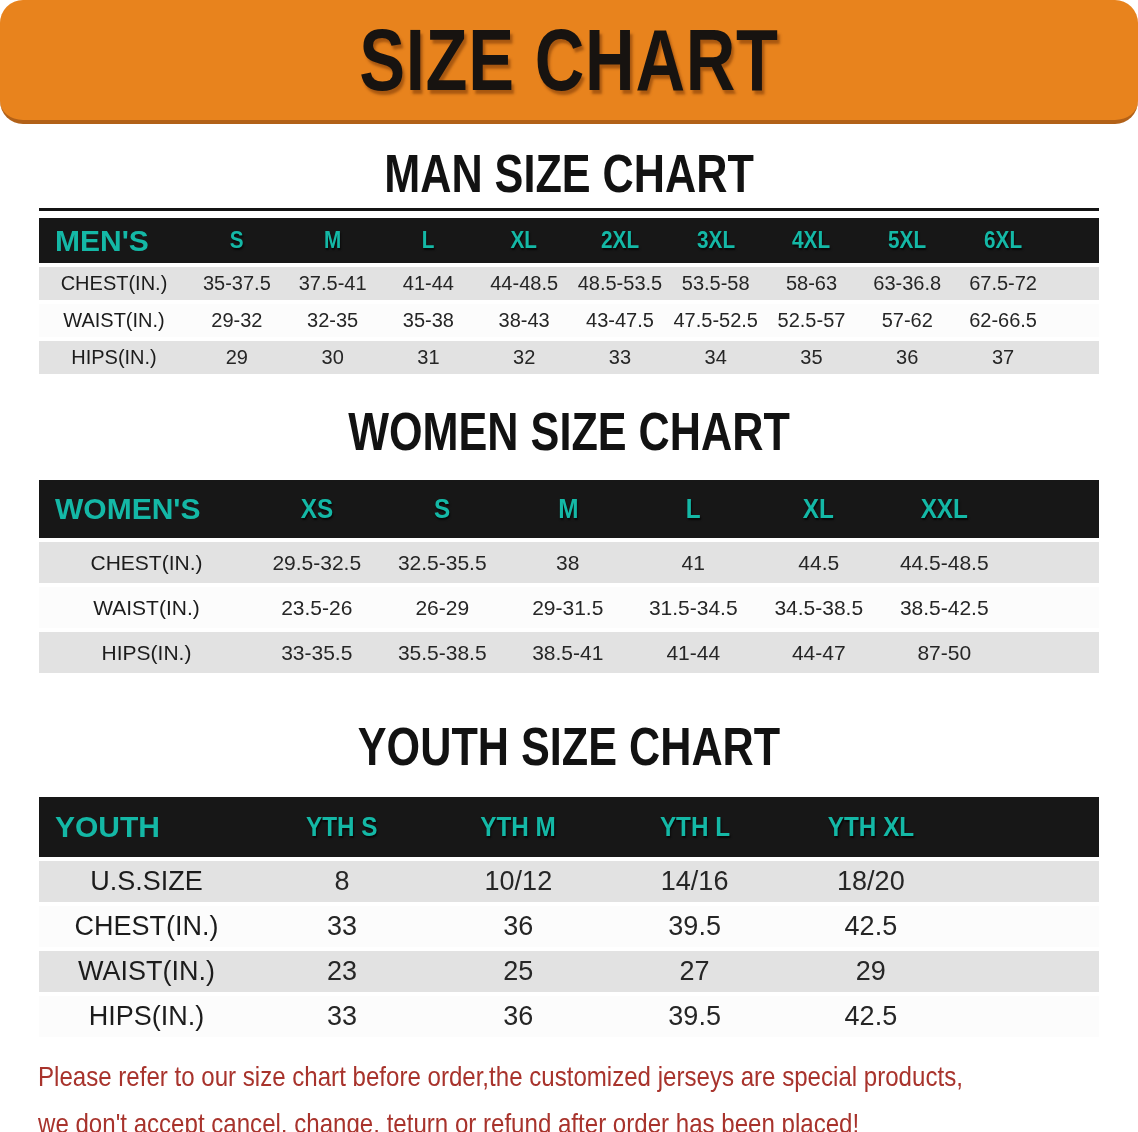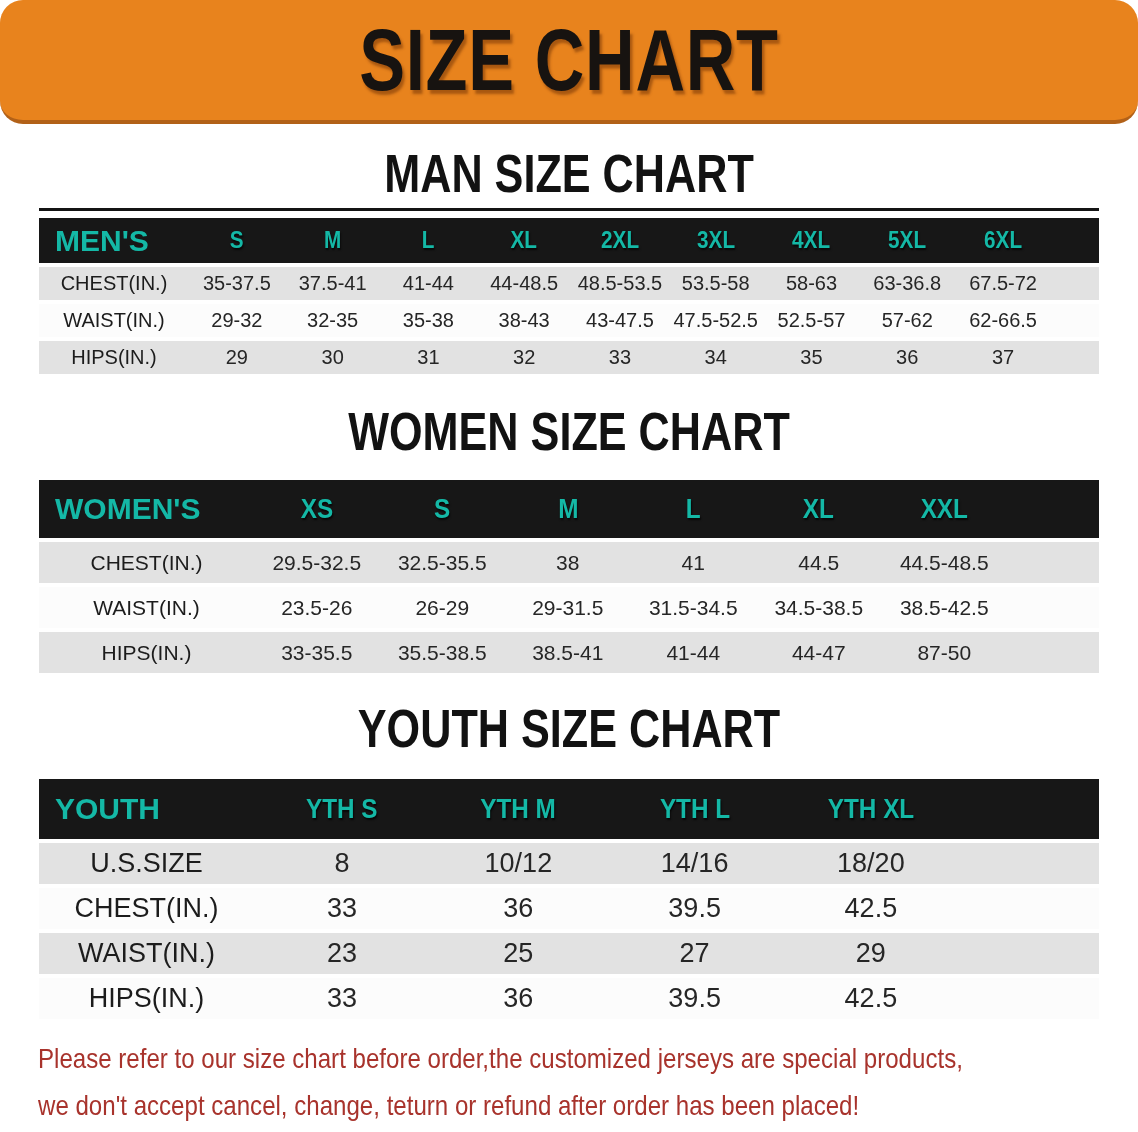--- a/index.html
+++ b/index.html
@@ -23,21 +23,21 @@
   }
   .section-heading {
     margin: 0; text-align: center; color: #121212;
     line-height: 54px; font-size: 54px; font-weight: bold;
   }
   .section-heading .cond {
     display: inline-block; transform: scaleX(0.8); white-space: nowrap;
   }
   .h-men   { margin-top: 22px; }
   .h-women { margin-top: 26px; }
-  .h-youth { margin-top: 24px; }
+  .h-youth { margin-top: 42px; }
 
   .table-wrap { width: 1060px; margin: 0 auto; }
   .table-wrap.men   { margin-top: 8px;  border-top: 3px solid #141414; padding-top: 3px; }
   .table-wrap.women { margin-top: 18px; }
   .table-wrap.youth { margin-top: 20px; }
 
   table {
     width: 100%; table-layout: fixed;
     border-collapse: separate; border-spacing: 0 4px;
   }

